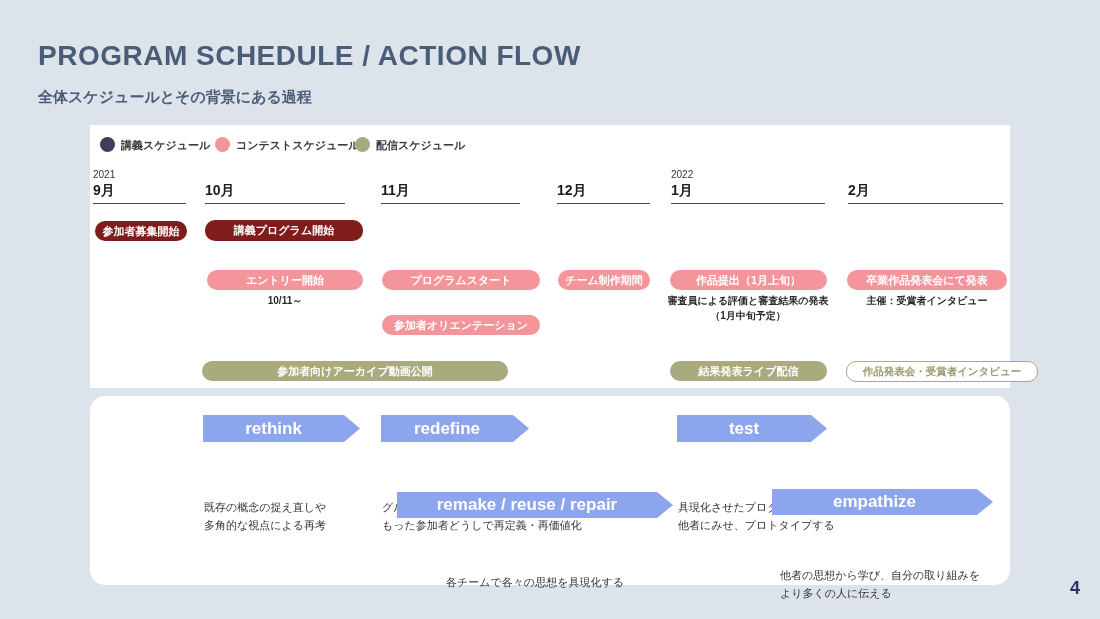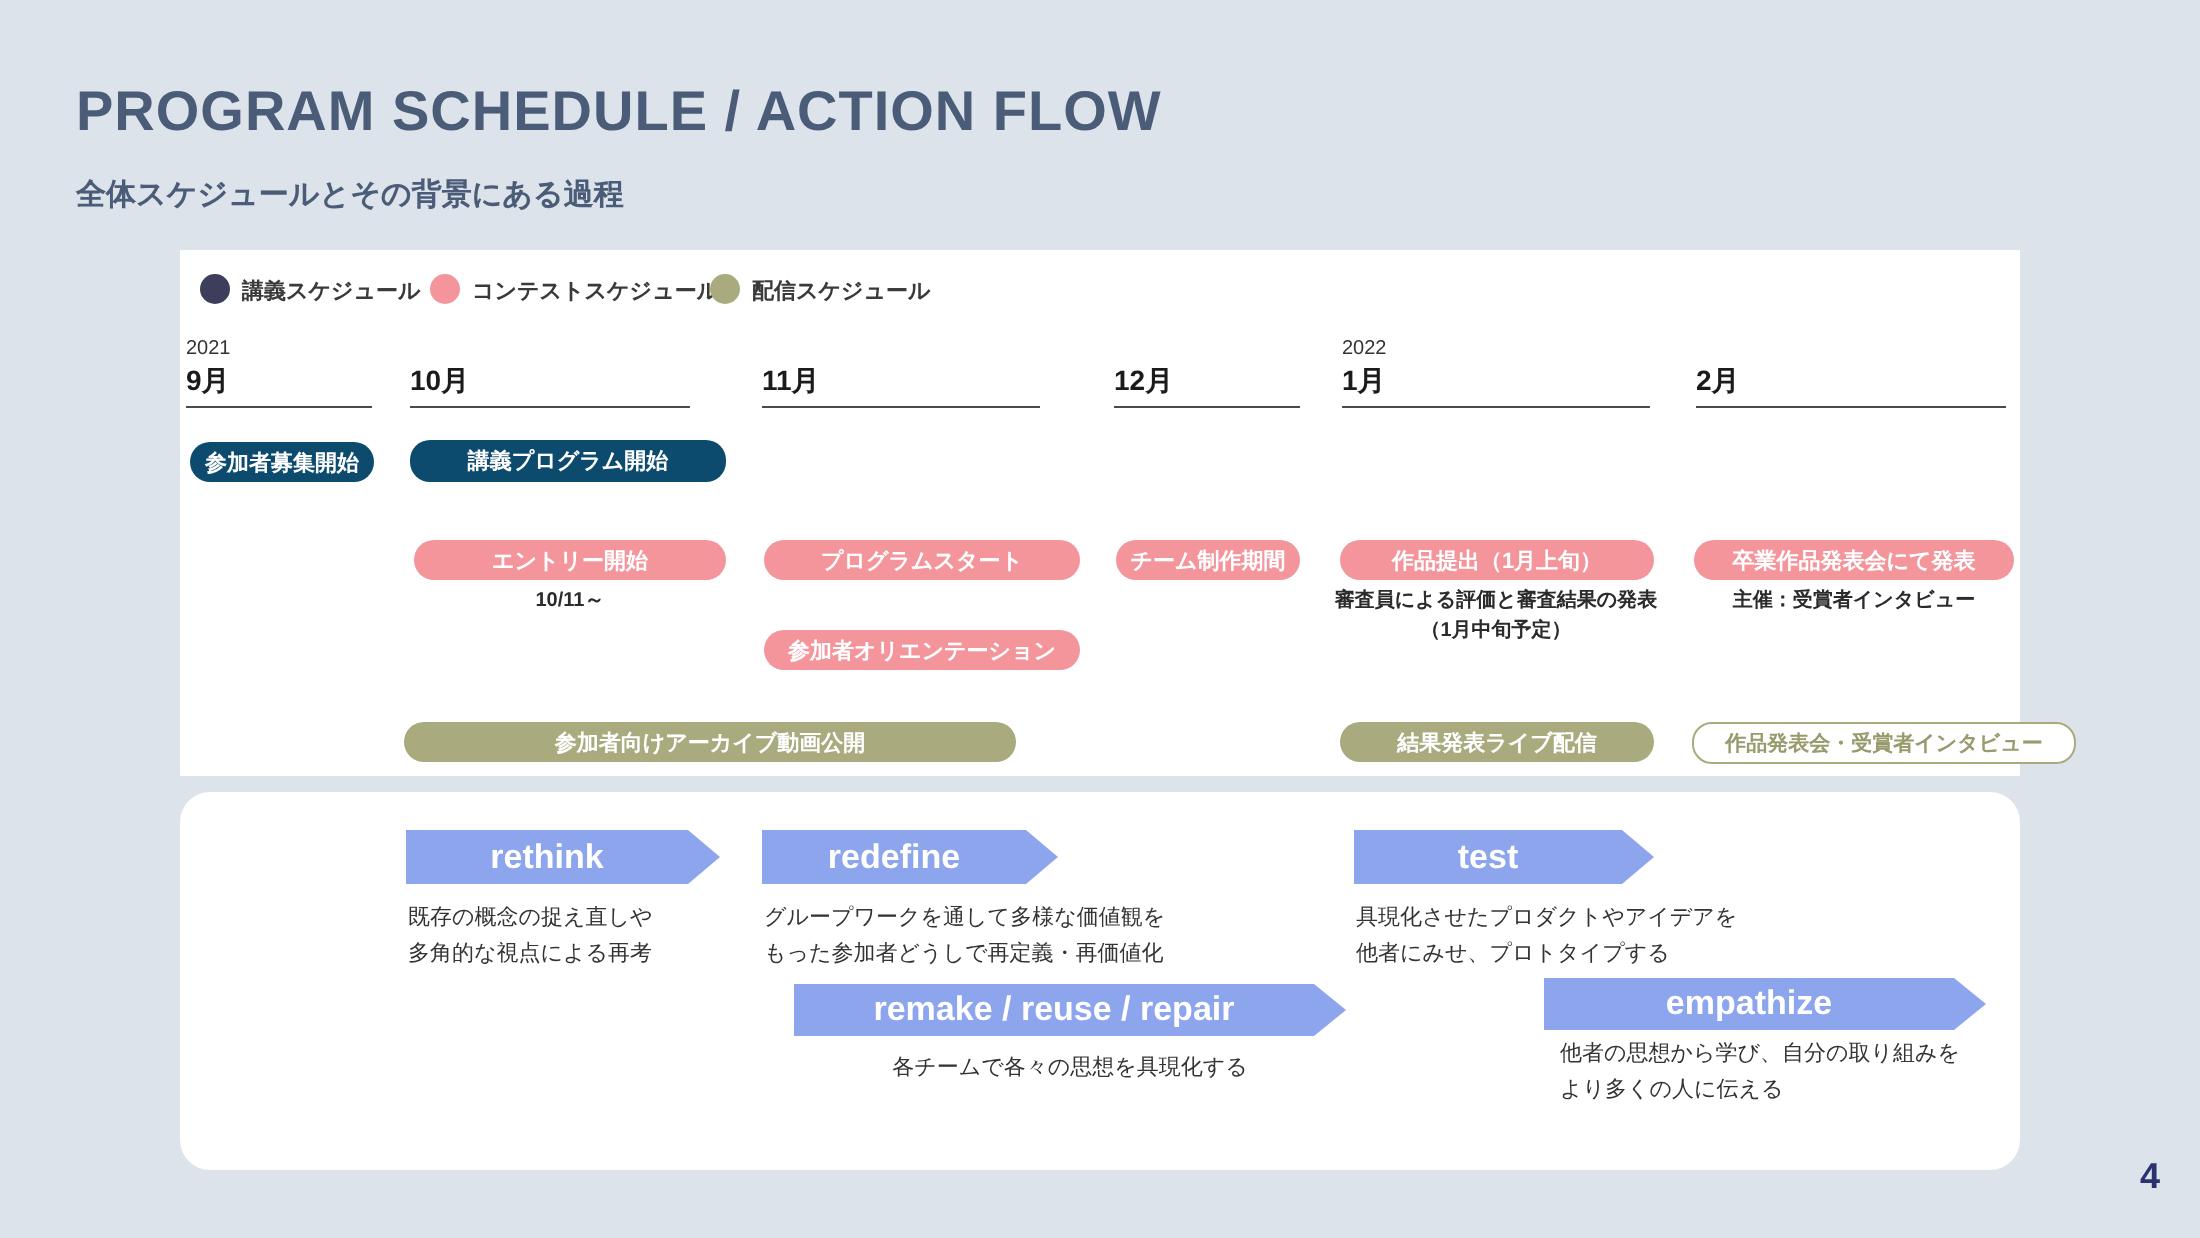--- a/index.html
+++ b/index.html
@@ -33,40 +33,40 @@
   .month .mlabel{height:20px;font-size:14px;font-weight:bold;color:#1b1b1b;}
   .month .mline{height:1px;background:#4a4a4a;margin-top:1px;}
 
   
   .pill{
     position:absolute;height:20px;border-radius:10px;
     color:#fff;font-size:11px;font-weight:bold;
     display:flex;align-items:center;justify-content:center;white-space:nowrap;
     box-sizing:border-box;
   }
-  .pill.navy{background:#0c4a6e;}
+  .pill.navy{background:#7f1d1d;}
   .pill.pink{background:#f4959c;}
   .pill.olive{background:#a9aa7d;}
   .pill.olive-outline{background:#fff;border:1.5px solid #a9aa7d;color:#999a6d;font-size:10.5px;}
 
   .note{
     position:absolute;font-size:10px;font-weight:bold;color:#2b2b2b;
     text-align:center;line-height:1.45;white-space:pre-line;
   }
 
   
   .arrow{
     position:absolute;height:27px;background:#8da5ed;
     color:#fff;font-size:17px;font-weight:bold;
     display:flex;align-items:center;justify-content:center;
     padding-right:16px;box-sizing:border-box;white-space:nowrap;
     clip-path:polygon(0 0,calc(100% - 16px) 0,100% 50%,calc(100% - 16px) 100%,0 100%);
   }
   .desc{
-    position:absolute;font-size:11px;color:#333;line-height:1.65;white-space:pre-line;
+    position:absolute;font-size:11px;color:#333;line-height:1.65;white-space:pre-line;margin-top:48px;
   }
   .desc.center{text-align:center;}
   .page-number{
     position:absolute;left:1062px;top:578px;width:26px;text-align:center;
     font-size:18px;font-weight:bold;color:#2c3170;
   }
 </style>
 </head>
 <body>
 

